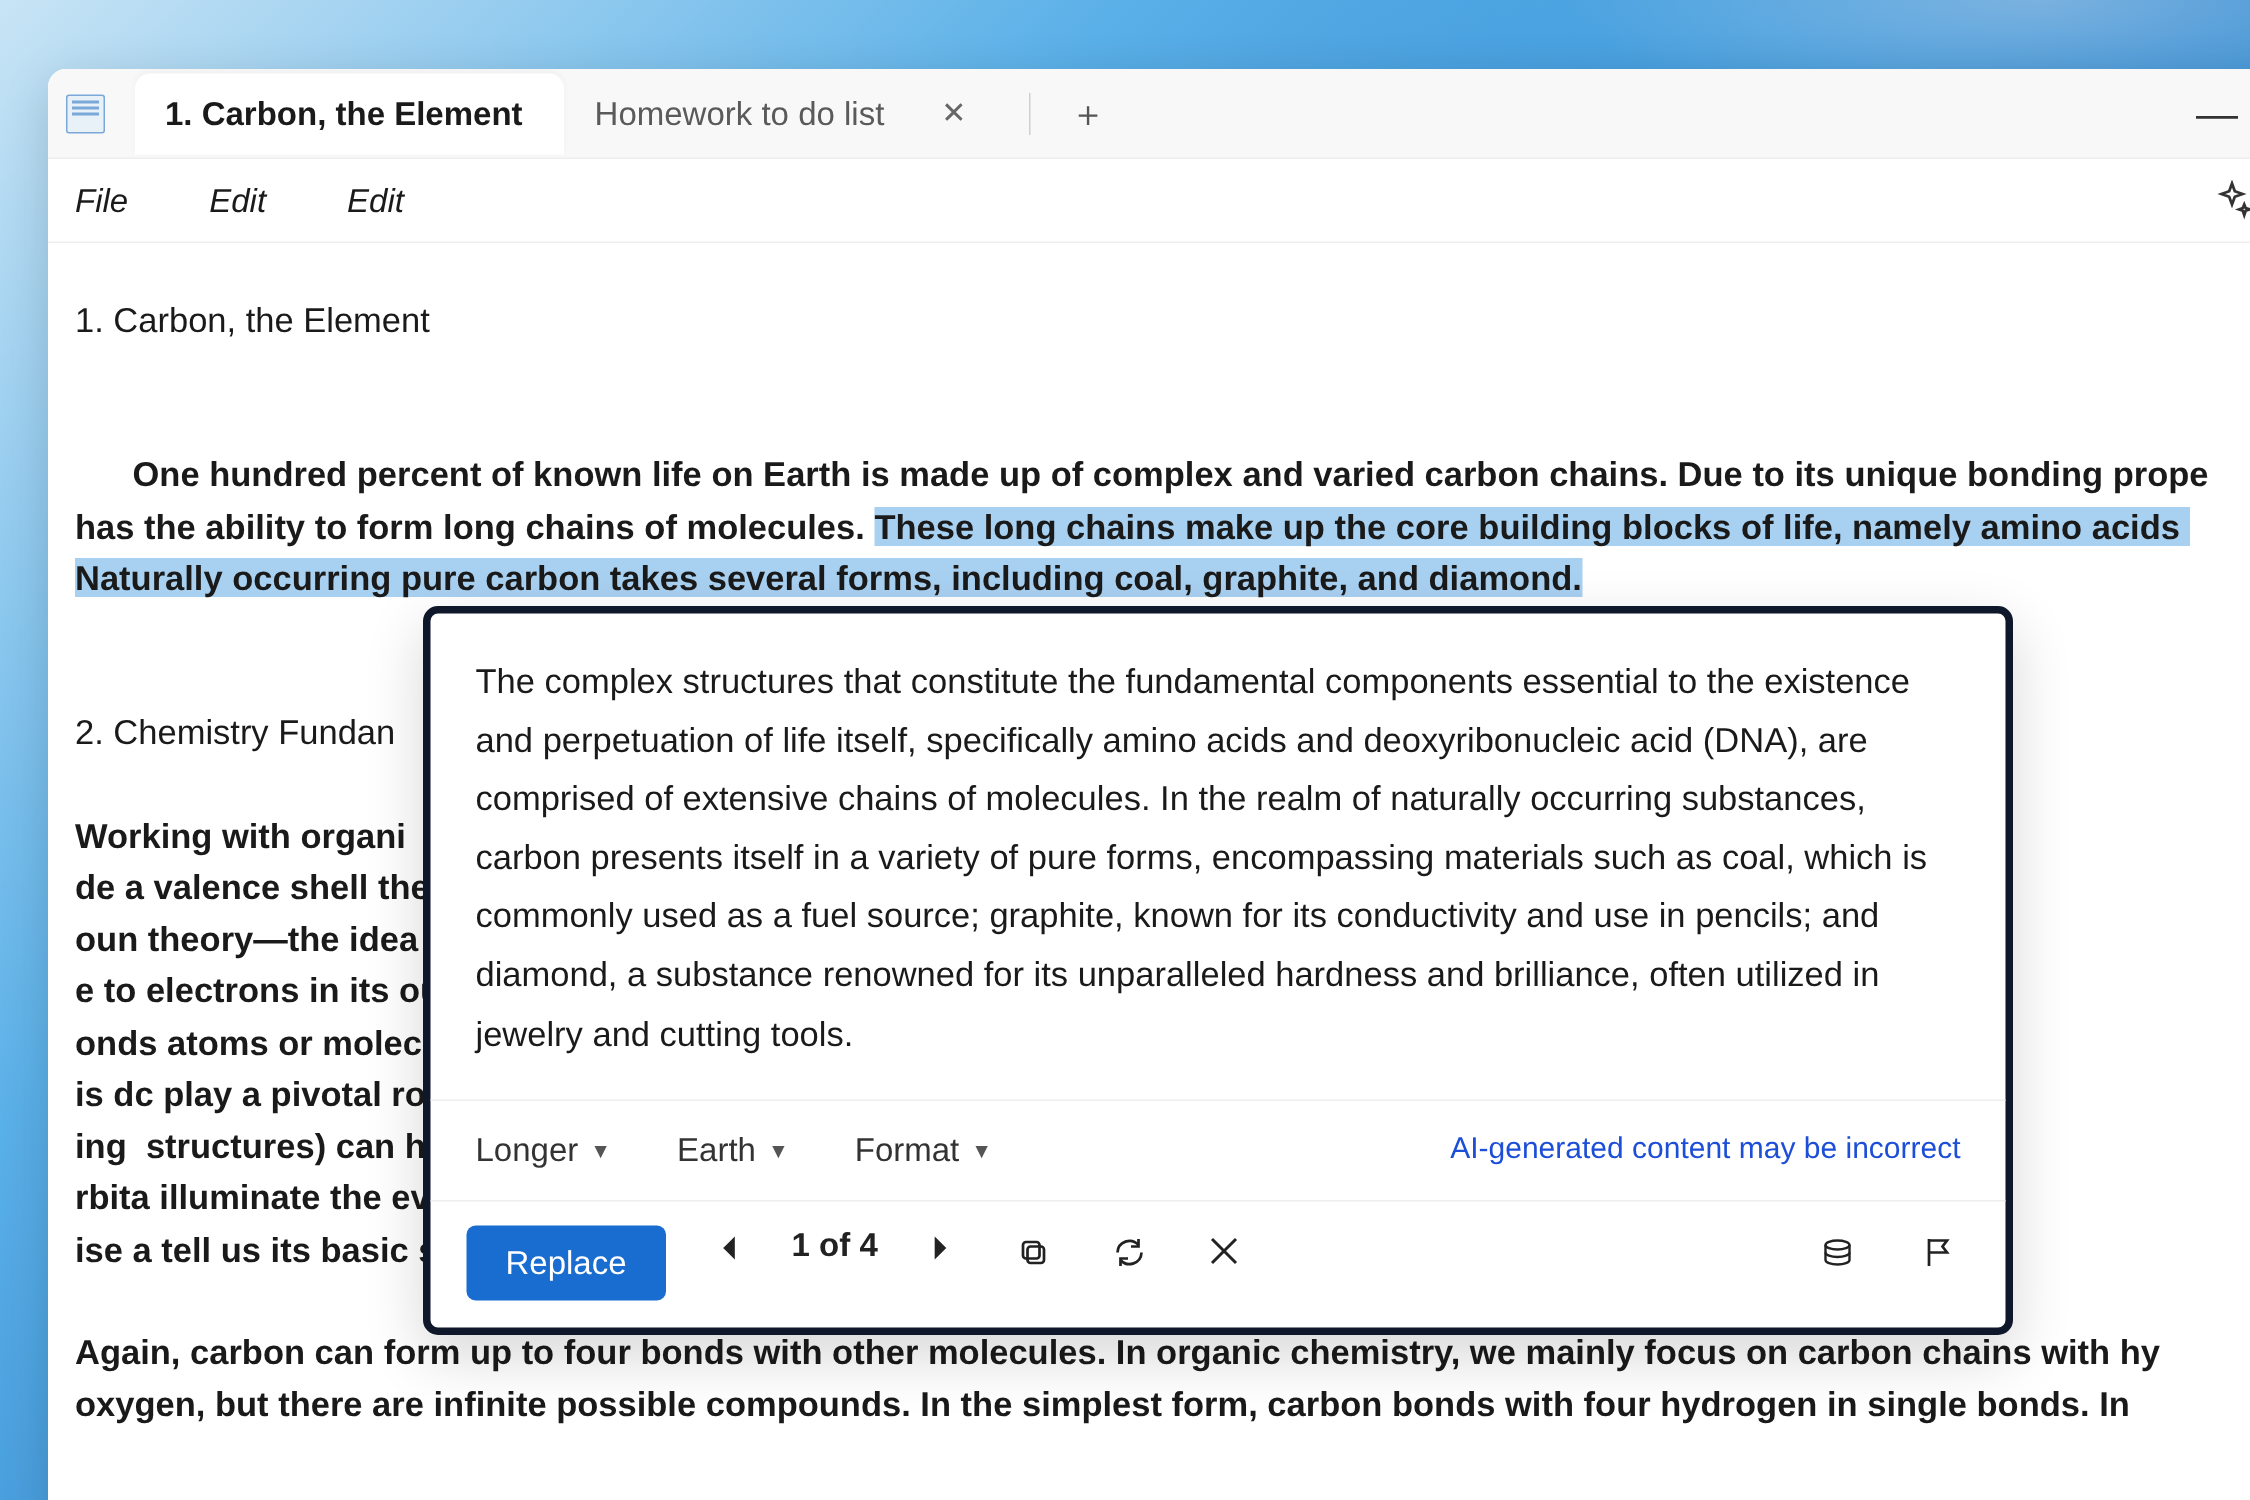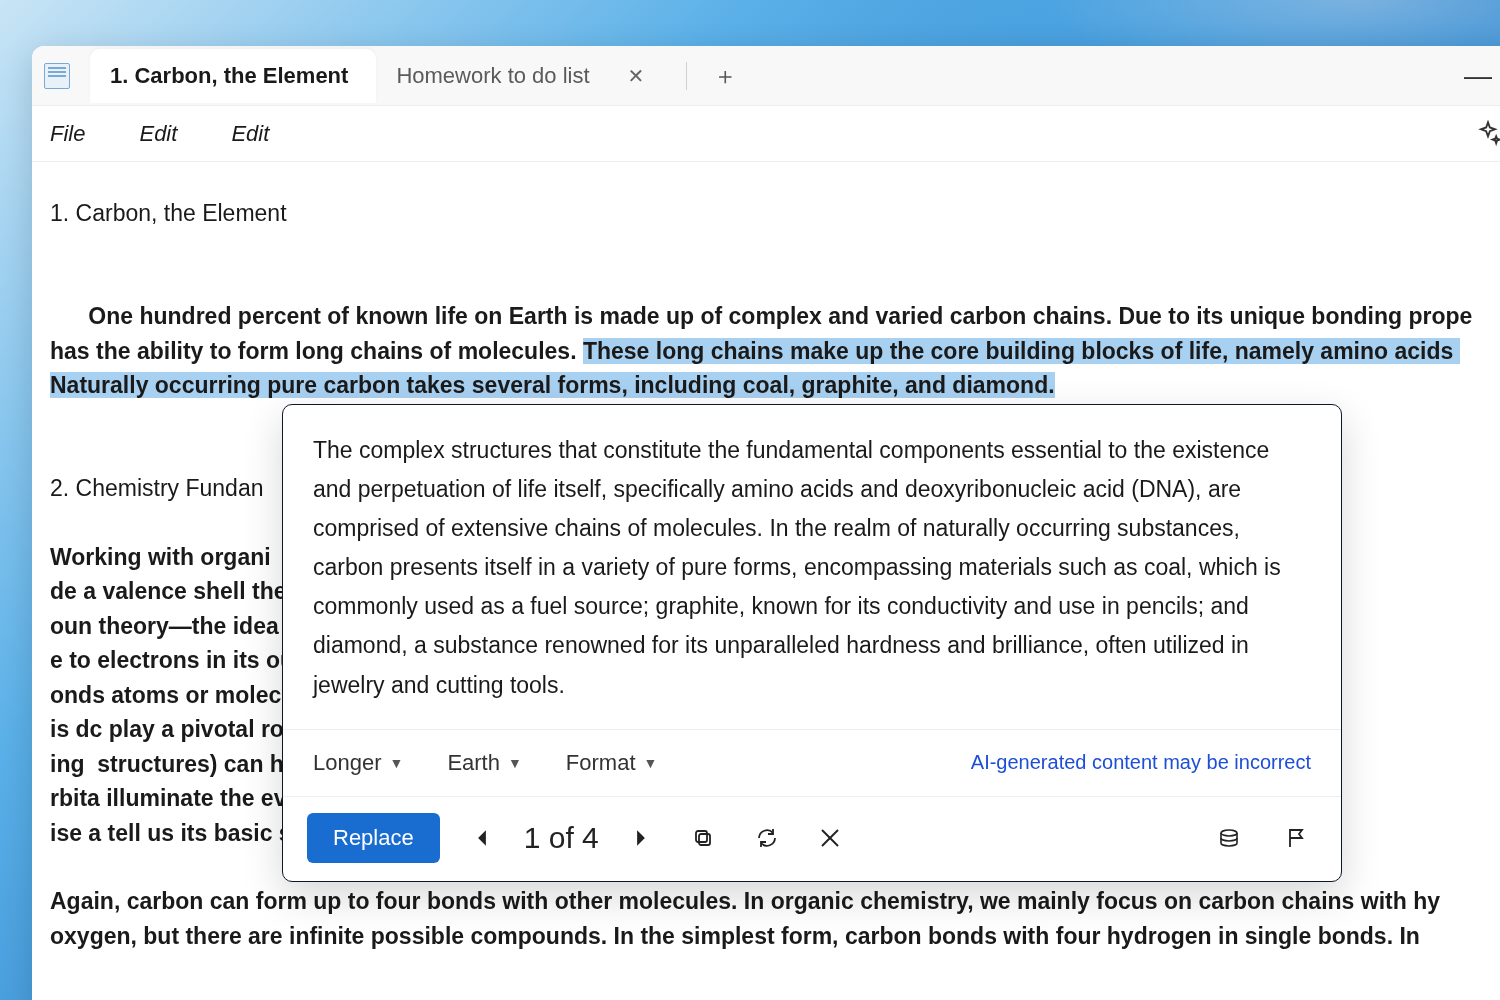--- a/index.html
+++ b/index.html
@@ -135,21 +135,21 @@
     .doc-heading { margin-bottom: 34px; }
     .sel {
       background: #a8d0f0;
     }
     .ai-popup {
       position: absolute;
       left: 250px;
       top: 358px;
       width: 1060px;
       background: #fff;
-      border: 1px solid #0f172a;
+      border: 5px solid #0f172a;
       border-radius: 10px;
       box-shadow: 0 14px 40px rgba(0,0,0,0.16);
       z-index: 50;
       display: flex;
       flex-direction: column;
     }
     .ai-body {
       padding: 26px 30px 24px 30px;
       font-size: 23px;
       line-height: 1.7;
@@ -172,41 +172,42 @@
       text-align: center;
     }
     .ai-opt .chev { font-size: 14px; color: #555; }
     .ai-disclaimer {
       margin-left: auto;
       color: #1d4ed8;
       font-size: 20px;
     }
     .ai-actions {
       display: flex;
-      align-items: center;
+      align-items: flex-start;
       padding: 16px 24px 18px 24px;
       gap: 24px;
     }
     .replace-btn {
       background: #1a6dd0;
       color: #fff;
       border: none;
       border-radius: 6px;
       padding: 12px 26px;
       font-size: 22px;
       font-weight: 400;
     }
     .pager-arrow {
       font-size: 20px;
       color: #222;
       padding: 6px 10px;
     }
     .pager-text {
-      font-size: 30px;
+      font-size: 22px;
       color: #222;
+      font-weight: bold;
     }
     .act-icon {
       font-size: 24px;
       color: #222;
       padding: 6px 8px;
     }
     .ai-actions .right-icons {
       margin-left: auto;
       display: flex;
       gap: 28px;

